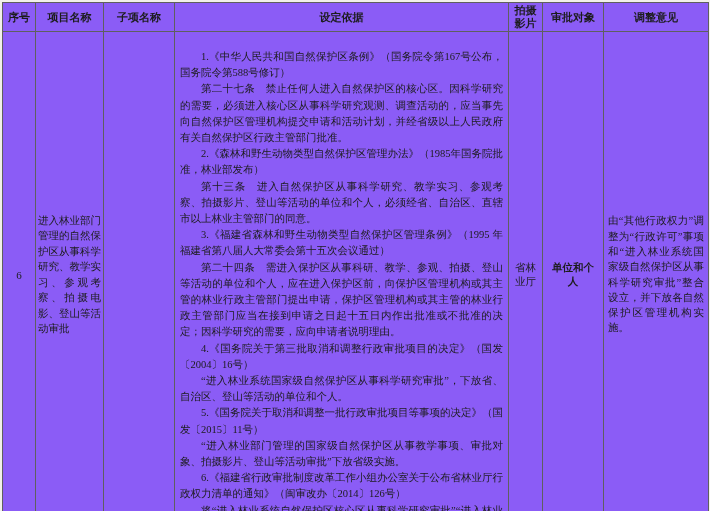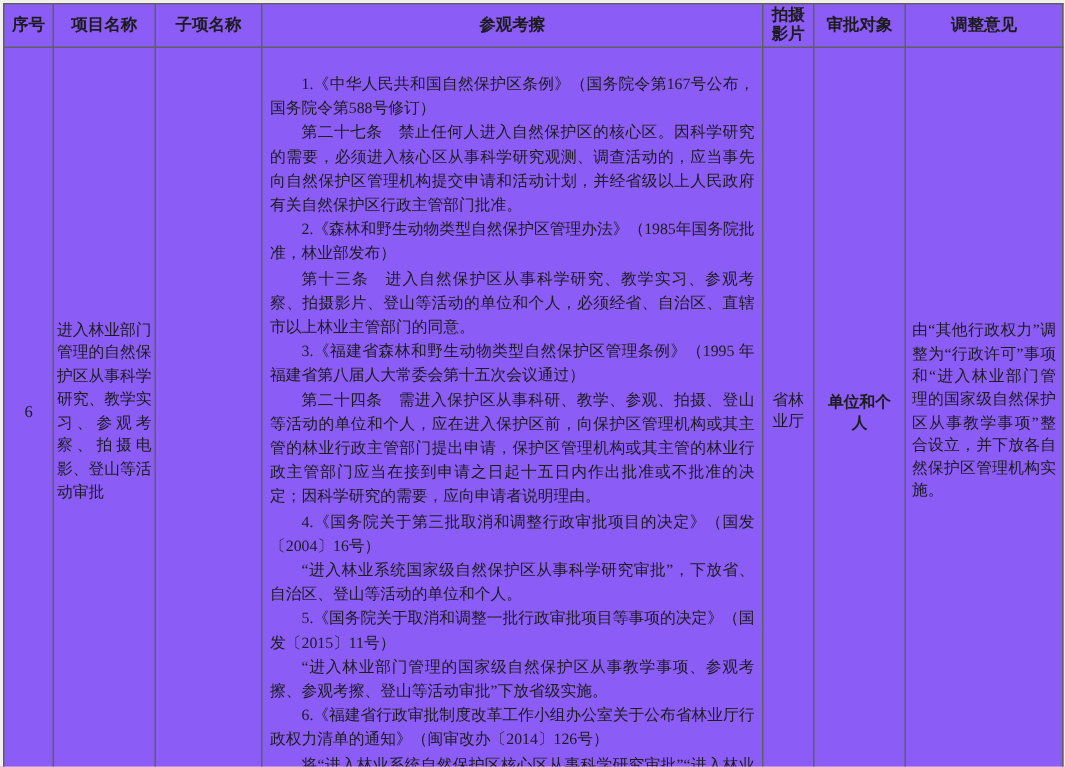--- a/index.html
+++ b/index.html
@@ -79,21 +79,21 @@
     <col style="width:334px">
     <col style="width:34px">
     <col style="width:61px">
     <col style="width:105px">
   </colgroup>
   <thead>
     <tr>
       <th>序号</th>
       <th>项目名称</th>
       <th>子项名称</th>
-      <th>参观考擦</th>
+      <th>设定依据</th>
       <th>拍摄影片</th>
       <th>审批对象</th>
       <th>调整意见</th>
     </tr>
   </thead>
   <tbody>
     <tr>
       <td class="seq-cell">6</td>
       <td class="project-cell">
         <div class="project-text">进入林业部门管理的自然保护区从事科学研究、教学实习、参观考察、拍摄电影、登山等活动审批</div>
@@ -103,25 +103,25 @@
         <div class="basis-box">
             <p>1.《中华人民共和国自然保护区条例》（国务院令第167号公布，国务院令第588号修订）</p>
             <p>第二十七条　禁止任何人进入自然保护区的核心区。因科学研究的需要，必须进入核心区从事科学研究观测、调查活动的，应当事先向自然保护区管理机构提交申请和活动计划，并经省级以上人民政府有关自然保护区行政主管部门批准。</p>
             <p>2.《森林和野生动物类型自然保护区管理办法》（1985年国务院批准，林业部发布）</p>
             <p>第十三条　进入自然保护区从事科学研究、教学实习、参观考察、拍摄影片、登山等活动的单位和个人，必须经省、自治区、直辖市以上林业主管部门的同意。</p>
             <p>3.《福建省森林和野生动物类型自然保护区管理条例》（1995 年福建省第八届人大常委会第十五次会议通过）</p>
             <p>第二十四条　需进入保护区从事科研、教学、参观、拍摄、登山等活动的单位和个人，应在进入保护区前，向保护区管理机构或其主管的林业行政主管部门提出申请，保护区管理机构或其主管的林业行政主管部门应当在接到申请之日起十五日内作出批准或不批准的决定；因科学研究的需要，应向申请者说明理由。</p>
             <p>4.《国务院关于第三批取消和调整行政审批项目的决定》（国发〔2004〕16号）</p>
             <p>“进入林业系统国家级自然保护区从事科学研究审批”，下放省、自治区、登山等活动的单位和个人。</p>
             <p>5.《国务院关于取消和调整一批行政审批项目等事项的决定》（国发〔2015〕11号）</p>
-            <p>“进入林业部门管理的国家级自然保护区从事教学事项、参观考擦、参观考擦、登山等活动审批”下放省级实施。</p>
+            <p>“进入林业部门管理的国家级自然保护区从事教学事项、审批对象、拍摄影片、登山等活动审批”下放省级实施。</p>
             <p>6.《福建省行政审批制度改革工作小组办公室关于公布省林业厅行政权力清单的通知》（闽审改办〔2014〕126号）</p>
             <p>将“进入林业系统自然保护区核心区从事科学研究审批”“进入林业自然保护区从事科学研究、教学实习、参观考察、拍摄影片、登山等活动审批”下放到自然保护区管理机构实施。</p>
           </div>
       </td>
       <td class="impl-cell">省林业厅</td>
       <td class="target-cell">单位和个人</td>
       <td class="adjust-cell">
-        <div class="adjust-text">由“其他行政权力”调整为“行政许可”事项和“进入林业部门管理的国家级自然保护区从事教学事项”整合设立，并下放各自然保护区管理机构实施。</div>
+        <div class="adjust-text">由“其他行政权力”调整为“行政许可”事项和“进入林业系统国家级自然保护区从事科学研究审批”整合设立，并下放各自然保护区管理机构实施。</div>
       </td>
     </tr>
   </tbody>
 </table>
 
 </body></html>

